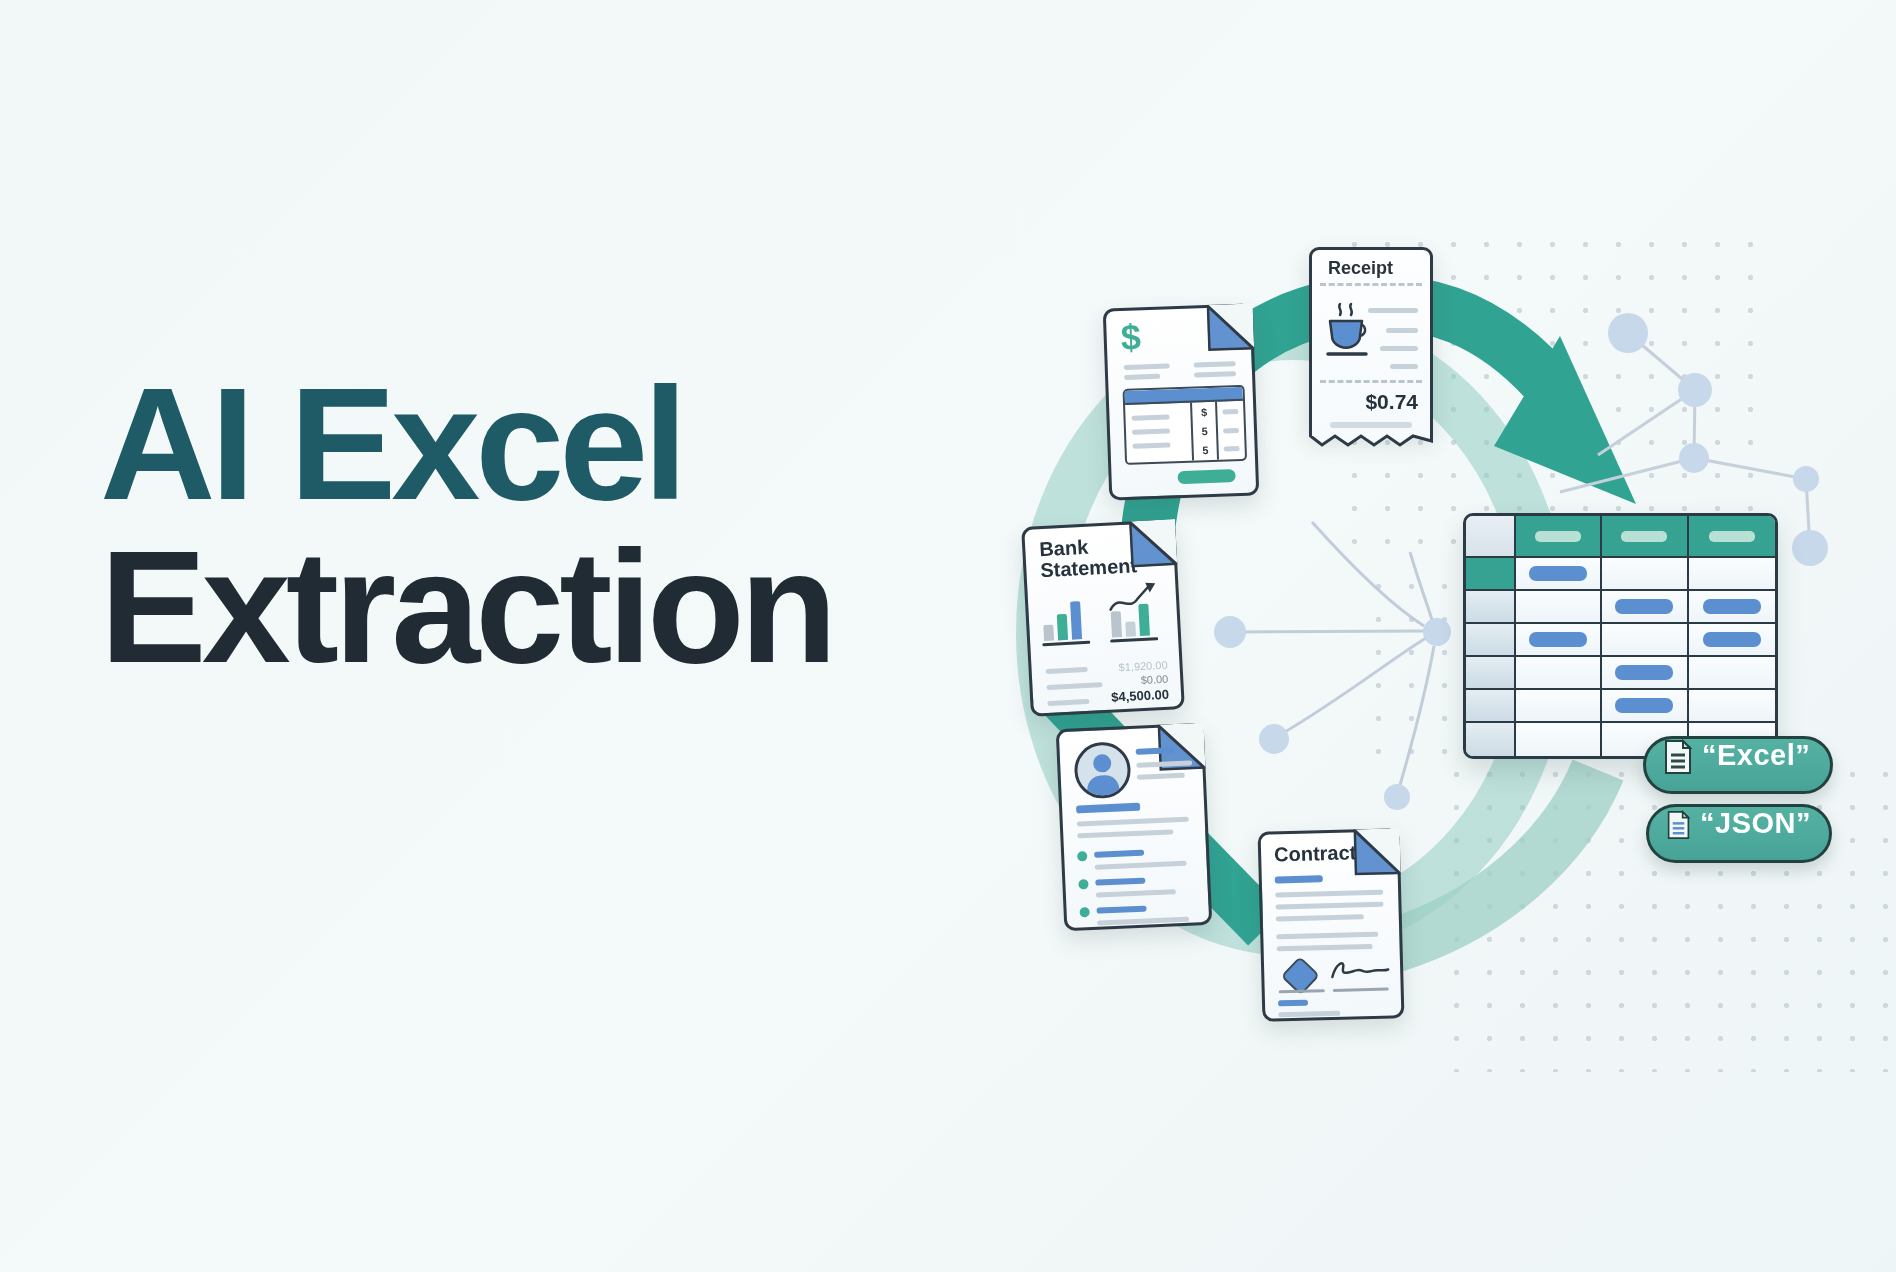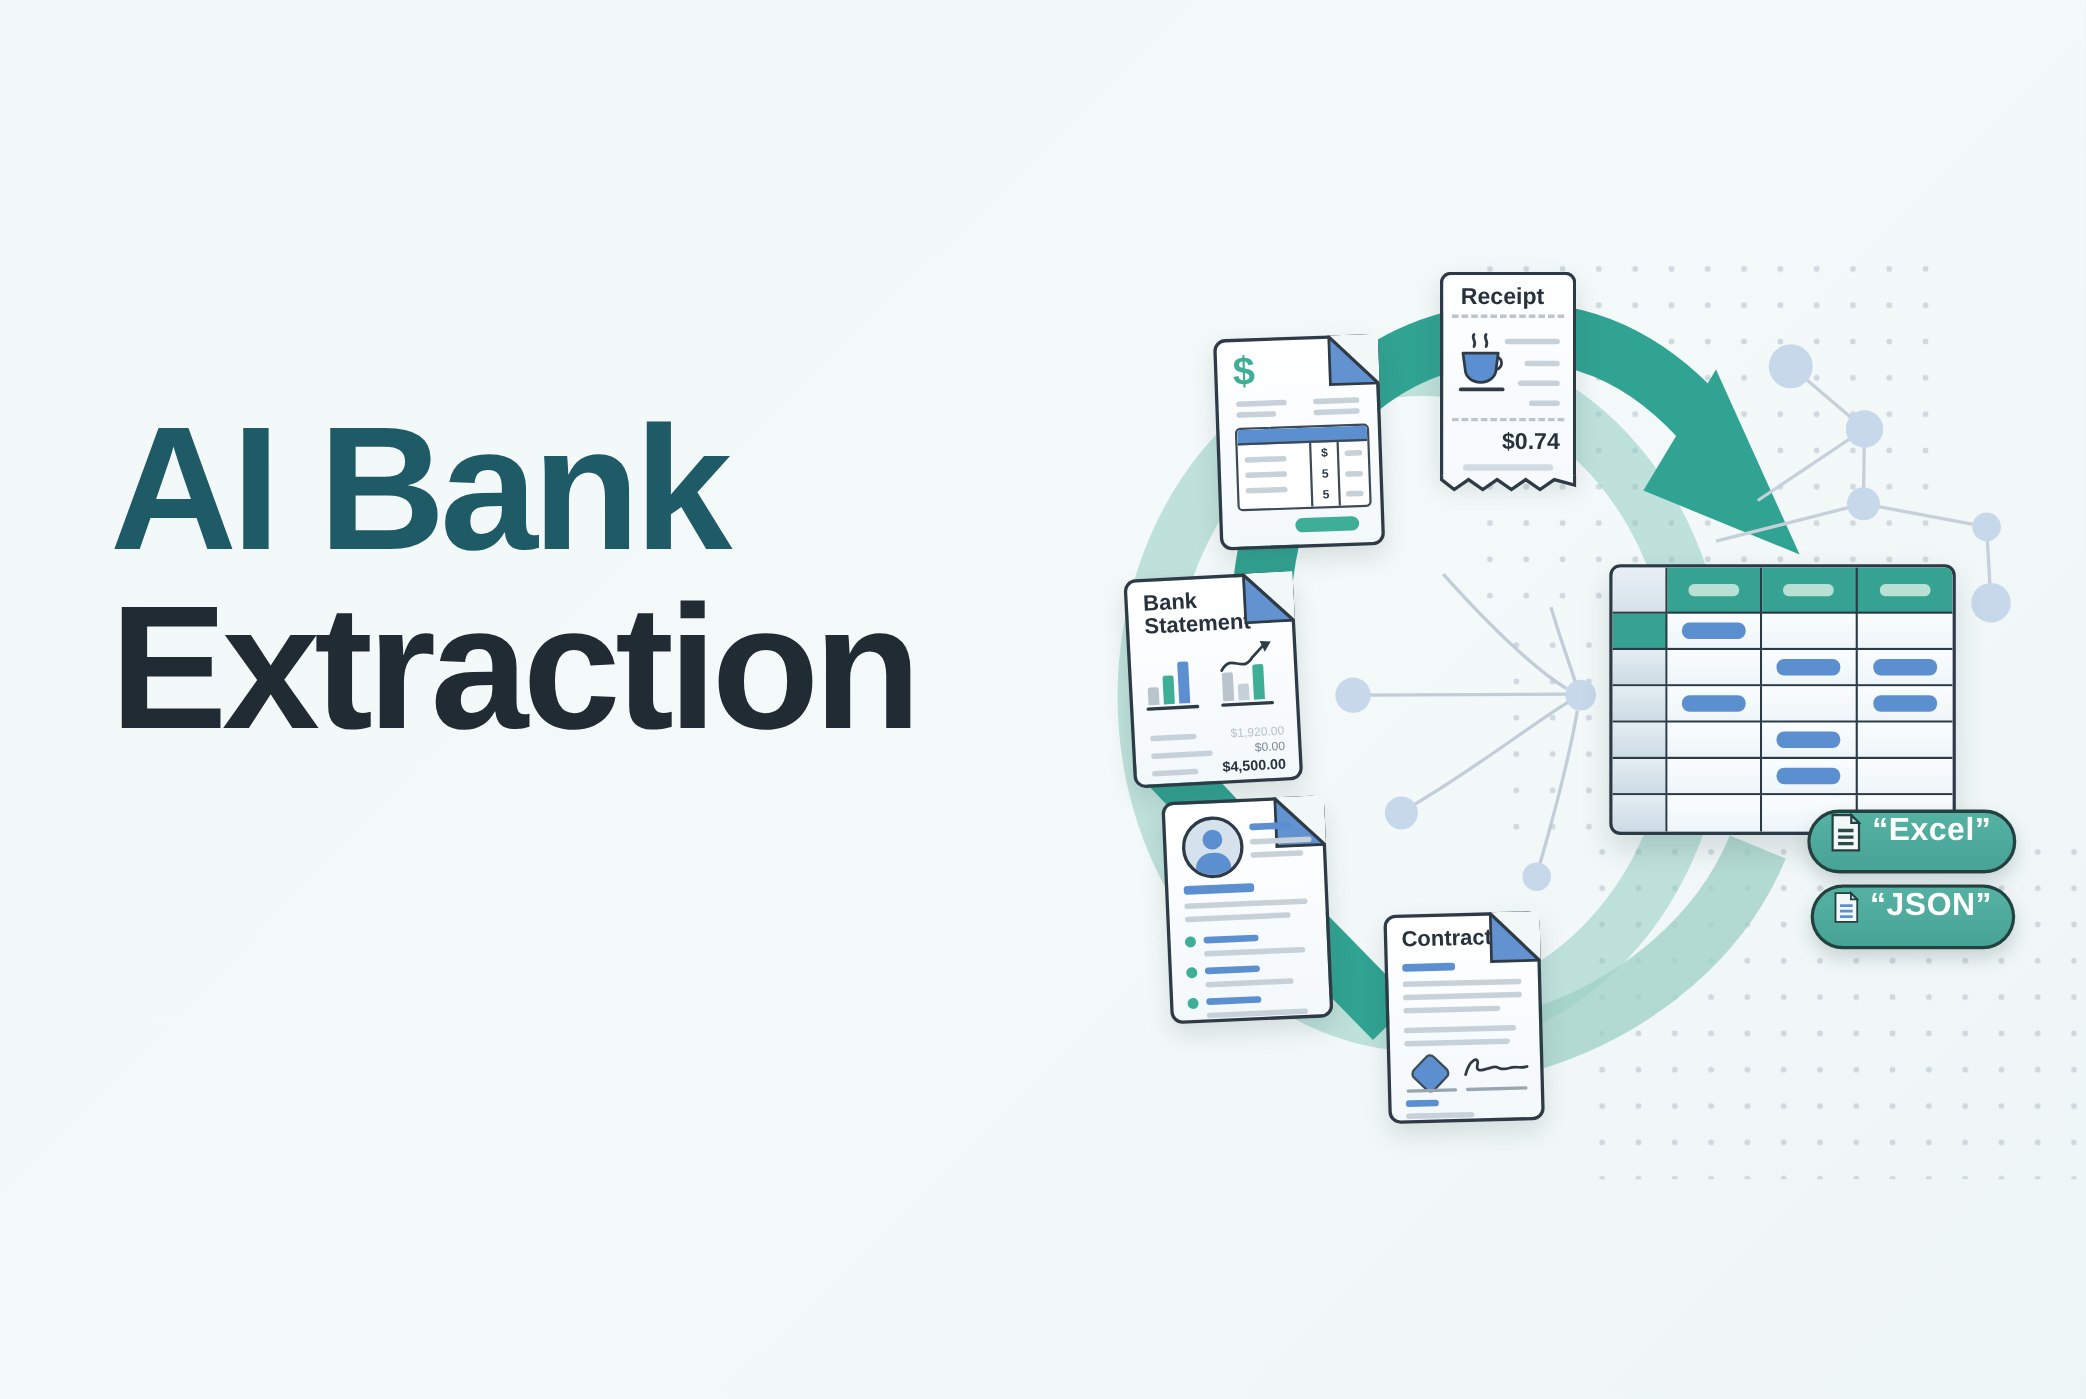--- a/index.html
+++ b/index.html
@@ -41,21 +41,21 @@
   .inv-cols{display:flex;height:calc(100% - 14px);}
   .inv-c1{width:57px;border-right:2px solid #3c4a57;padding:6px 6px;}
   .inv-c2{width:24px;border-right:2px solid #3c4a57;display:flex;flex-direction:column;
     align-items:center;justify-content:space-around;font-size:11px;font-weight:700;color:#2e3a45;}
   .inv-c3{flex:1;padding:8px 5px;display:flex;flex-direction:column;justify-content:space-between;align-items:center;}
 
   
   #doc-receipt{left:1309px;top:247px;width:124px;height:186px;background:linear-gradient(#fdfeff,#f6fafc);
     border:3px solid #2e3a45;border-bottom:none;border-radius:10px 10px 0 0;position:absolute;
     box-shadow:0 10px 22px rgba(44,72,72,.15);box-sizing:border-box;}
-  #doc-receipt .rtitle{font-size:21px;font-weight:700;color:#27323c;margin:8px 0 4px 16px;}
+  #doc-receipt .rtitle{font-size:18px;font-weight:700;color:#27323c;margin:8px 0 4px 16px;}
   .dash{border-top:3px dashed #bac5cd;margin:4px 8px;}
   .rzigzag{position:absolute;left:-3px;bottom:-15px;width:124px;height:16px;}
 
   
   #doc-bank{left:1026px;top:523px;width:154px;height:190px;transform:rotate(-3deg);}
   #doc-bank .btitle{font-size:20px;font-weight:700;color:#27323c;line-height:1.05;margin:10px 0 6px 14px;}
   .bars{position:absolute;display:flex;align-items:flex-end;gap:4px;}
   .bars i{display:block;width:10px;border-radius:2px 2px 0 0;}
   .baseline{position:absolute;height:3px;background:#2e3a45;border-radius:2px;}
   .amounts{position:absolute;right:12px;top:136px;text-align:right;line-height:1.25;}
@@ -101,21 +101,21 @@
   #badge-excel{left:1643px;top:736px;width:190px;height:58px;}
   #badge-json{left:1646px;top:804px;width:186px;height:59px;}
   .badge .label{color:#ffffff;font-size:29px;font-weight:700;letter-spacing:.5px;}
 </style>
 </head>
 <body>
 
 <div id="canvas">
 
   <div class="headline">
-    <div class="l2">AI Bank</div>
+    <div class="l2">AI Excel</div>
     <div class="l3">Extraction</div>
   </div>
 
   <div class="dots" id="dotsA"></div>
   <div class="dots" id="dotsC"></div>
   <div class="dots" id="dotsB"></div>
 
   <svg id="flow-svg" width="1896" height="1272" viewBox="0 0 1896 1272">
 
     <ellipse cx="1293" cy="633" rx="252" ry="298" fill="none" stroke="#8ac9bd" stroke-width="50" opacity="0.5"></ellipse>

